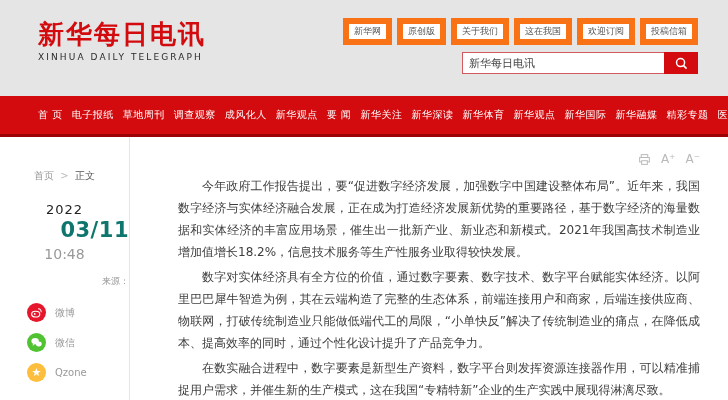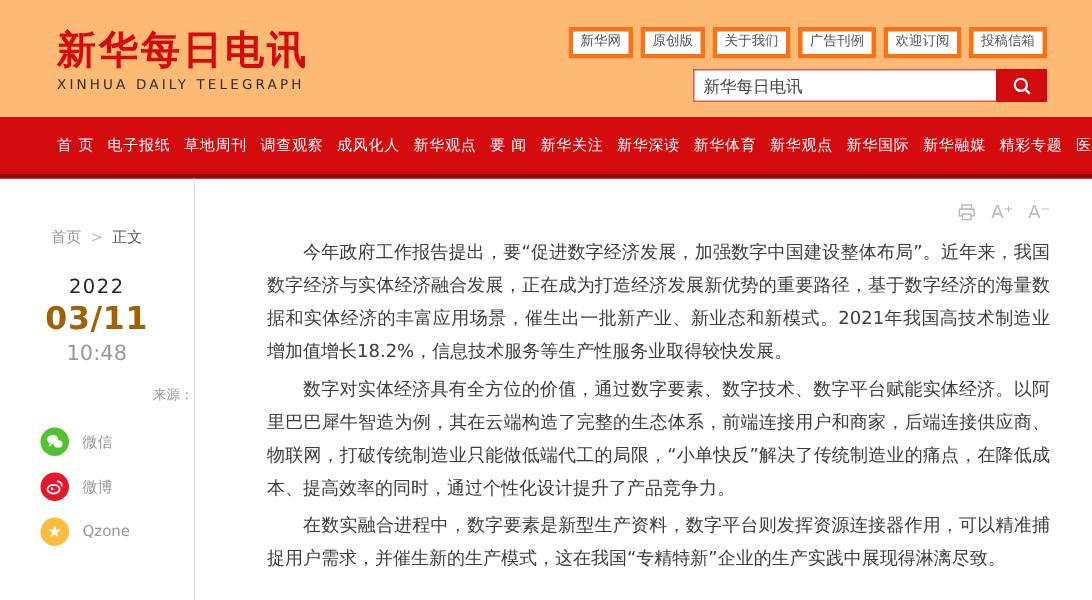--- a/index.html
+++ b/index.html
@@ -4,28 +4,28 @@
 <style>
   * { box-sizing: border-box; margin: 0; padding: 0; }
   html, body { width: 728px; height: 400px; }
   body {
     font-family: "DejaVu Sans", "Liberation Sans", sans-serif;
     background: #ffffff;
     overflow: hidden;
     position: relative;
   }
   
-  .header { position: relative; height: 78px; background: #fdba74; }
+  .header { position: relative; height: 96px; background: #e5e5e5; }
   .logo { position: absolute; left: 38px; top: 20px; cursor: pointer; }
   .logo-cn { color: #d30b0e; font-size: 26px; font-weight: bold; letter-spacing: 2px; line-height: 1.1; }
   .logo-en { color: #2b2b2b; font-size: 9px; letter-spacing: 2.1px; margin-top: 3px; }
   .header-right { position: absolute; right: 30px; top: 18px; width: 236px; }
   .quick-links { display: flex; justify-content: flex-end; gap: 5px; }
   .quick-link {
-    border: 3px solid #f97316; color: #555; font-size: 9px;
+    border: 6px solid #f97316; color: #555; font-size: 9px;
     padding: 3px 5px; line-height: 1; background: #fff; white-space: nowrap; cursor: pointer;
   }
   .search-row { display: flex; margin-top: 7px; height: 22px; }
   .search-input {
     flex: 1; border: 1px solid #d2595e; border-right: none; font-size: 11px;
     color: #444; padding: 0 6px; outline: none;
     font-family: "DejaVu Sans", sans-serif;
   }
   .search-btn {
     width: 34px; background: #d30b0e; border: none; cursor: pointer;
@@ -41,21 +41,21 @@
     white-space: nowrap; cursor: pointer; text-decoration: none;
   }
   
   .main { display: flex; height: 294px; }
   .sidebar { width: 130px; border-right: 1px solid #e6e6e6; text-align: center; }
   .breadcrumb { margin-top: 32px; font-size: 10px; }
   .breadcrumb .bc-home { color: #999; cursor: pointer; }
   .breadcrumb .bc-sep { color: #bbb; margin: 0 3px; }
   .breadcrumb .bc-current { color: #555; }
   .meta-year { margin-top: 19px; font-size: 13px; color: #222; letter-spacing: 1px; }
-  .meta-date { font-size: 21px; font-weight: bold; color: #a16207; margin-top: 1px; letter-spacing: 0.5px; }
+  .meta-date { font-size: 21px; font-weight: bold; color: #0f766e; margin-top: 1px; letter-spacing: 0.5px; text-align: right; }
   .meta-time { font-size: 14px; color: #999; margin-top: 4px; }
   .meta-source-label { font-size: 9px; color: #999; margin-top: 13px; text-align: right; }
   .meta-source { font-size: 10px; color: #444; margin-top: 3px; }
   .share { margin-top: 15px; padding-left: 27px; text-align: left; }
   .share-item { display: flex; align-items: center; margin-bottom: 11px; cursor: pointer; }
   .share-icon {
     width: 19px; height: 19px; border-radius: 50%;
     display: flex; align-items: center; justify-content: center; flex: none;
   }
   .share-icon.wechat { background: #51c332; }
@@ -85,21 +85,21 @@
 <div class="header">
   <div class="logo">
     <div class="logo-cn">新华每日电讯</div>
     <div class="logo-en">XINHUA DAILY TELEGRAPH</div>
   </div>
   <div class="header-right">
     <div class="quick-links">
       <a class="quick-link">新华网</a>
       <a class="quick-link">原创版</a>
       <a class="quick-link">关于我们</a>
-      <a class="quick-link">广告刊例</a>
+      <a class="quick-link">这在我国</a>
       <a class="quick-link">欢迎订阅</a>
       <a class="quick-link">投稿信箱</a>
     </div>
     <div class="search-row">
       <input class="search-input" type="text" value="新华每日电讯" style="">
       <button class="search-btn">
         <span style="display:flex;">
           <svg width="15" height="15" viewBox="0 0 16 16">
             <circle cx="7" cy="7" r="4.3" stroke="#ffffff" stroke-width="1.6" fill="none"></circle>
             <line x1="10.2" y1="10.2" x2="13.4" y2="13.4" stroke="#ffffff" stroke-width="1.7"></line>
@@ -137,38 +137,38 @@
       <span class="bc-sep">&gt;</span>
       <span class="bc-current">正文</span>
     </div>
     <div class="meta-year">2022</div>
     <div class="meta-date">03/11</div>
     <div class="meta-time">10:48</div>
     <div class="meta-source-label">来源：</div>
 
     <div class="share">
       <div class="share-item">
+        <span class="share-icon weibo">
+          <svg width="13" height="13" viewBox="0 0 16 16">
+            <ellipse cx="7" cy="10" rx="5" ry="3.6" fill="none" stroke="#ffffff" stroke-width="1.4"></ellipse>
+            <circle cx="5.8" cy="9.8" r="1.1" fill="#ffffff"></circle>
+            <path d="M10 3.5 q4 0.3 3.8 4.3" stroke="#ffffff" stroke-width="1.3" fill="none"></path>
+          </svg>
+        </span>
+        <span class="share-label">微博</span>
+      </div>
+      <div class="share-item">
         <span class="share-icon wechat">
           <svg width="13" height="13" viewBox="0 0 16 16">
             <ellipse cx="6.3" cy="6.2" rx="4.6" ry="3.8" fill="#ffffff"></ellipse>
             <ellipse cx="10.8" cy="9.8" rx="3.6" ry="3.0" fill="#ffffff"></ellipse>
             <path d="M4 9.5 L3 12 L6 10.5 Z" fill="#ffffff"></path>
           </svg>
         </span>
         <span class="share-label">微信</span>
-      </div>
-      <div class="share-item">
-        <span class="share-icon weibo">
-          <svg width="13" height="13" viewBox="0 0 16 16">
-            <ellipse cx="7" cy="10" rx="5" ry="3.6" fill="none" stroke="#ffffff" stroke-width="1.4"></ellipse>
-            <circle cx="5.8" cy="9.8" r="1.1" fill="#ffffff"></circle>
-            <path d="M10 3.5 q4 0.3 3.8 4.3" stroke="#ffffff" stroke-width="1.3" fill="none"></path>
-          </svg>
-        </span>
-        <span class="share-label">微博</span>
       </div>
       <div class="share-item">
         <span class="share-icon qzone">★</span>
         <span class="share-label">Qzone</span>
       </div>
     </div>
   </div>
 
   <div class="article">
 

